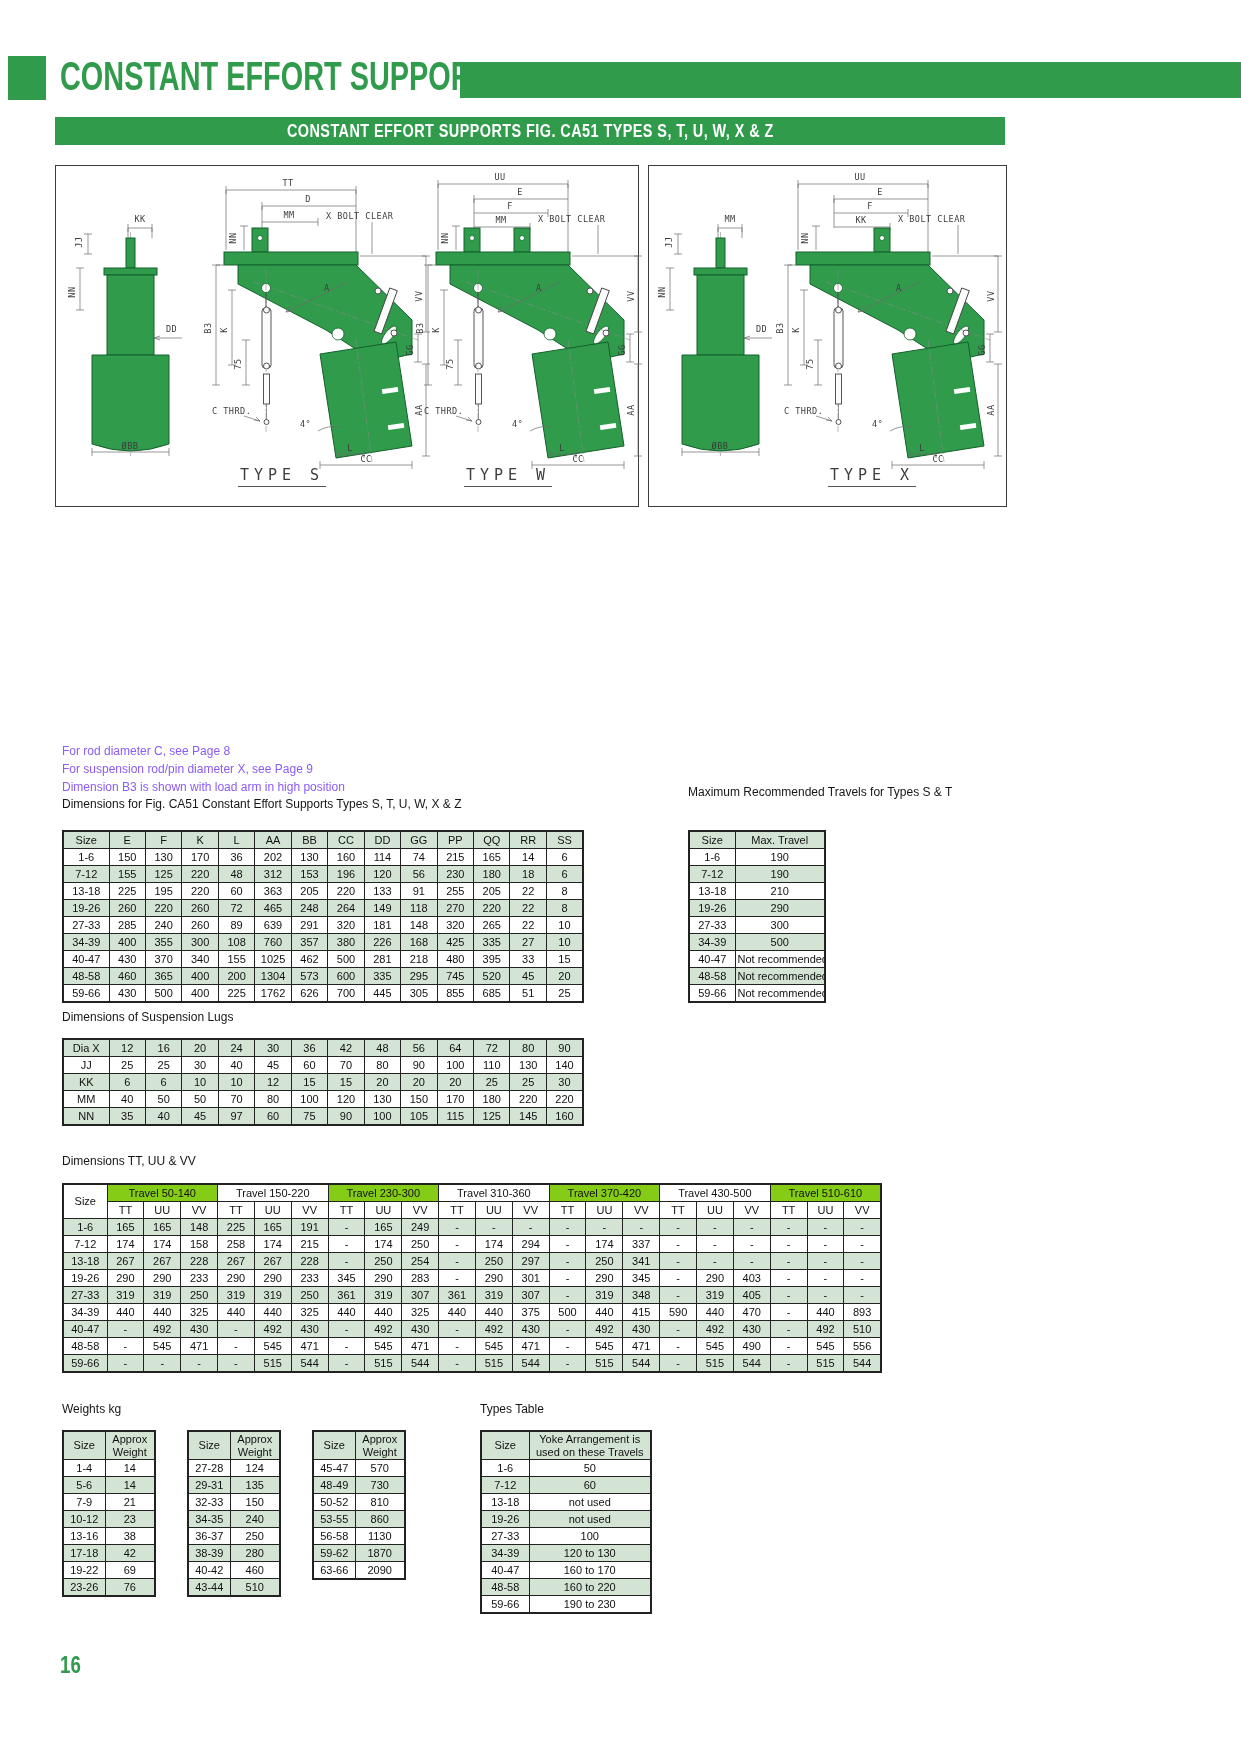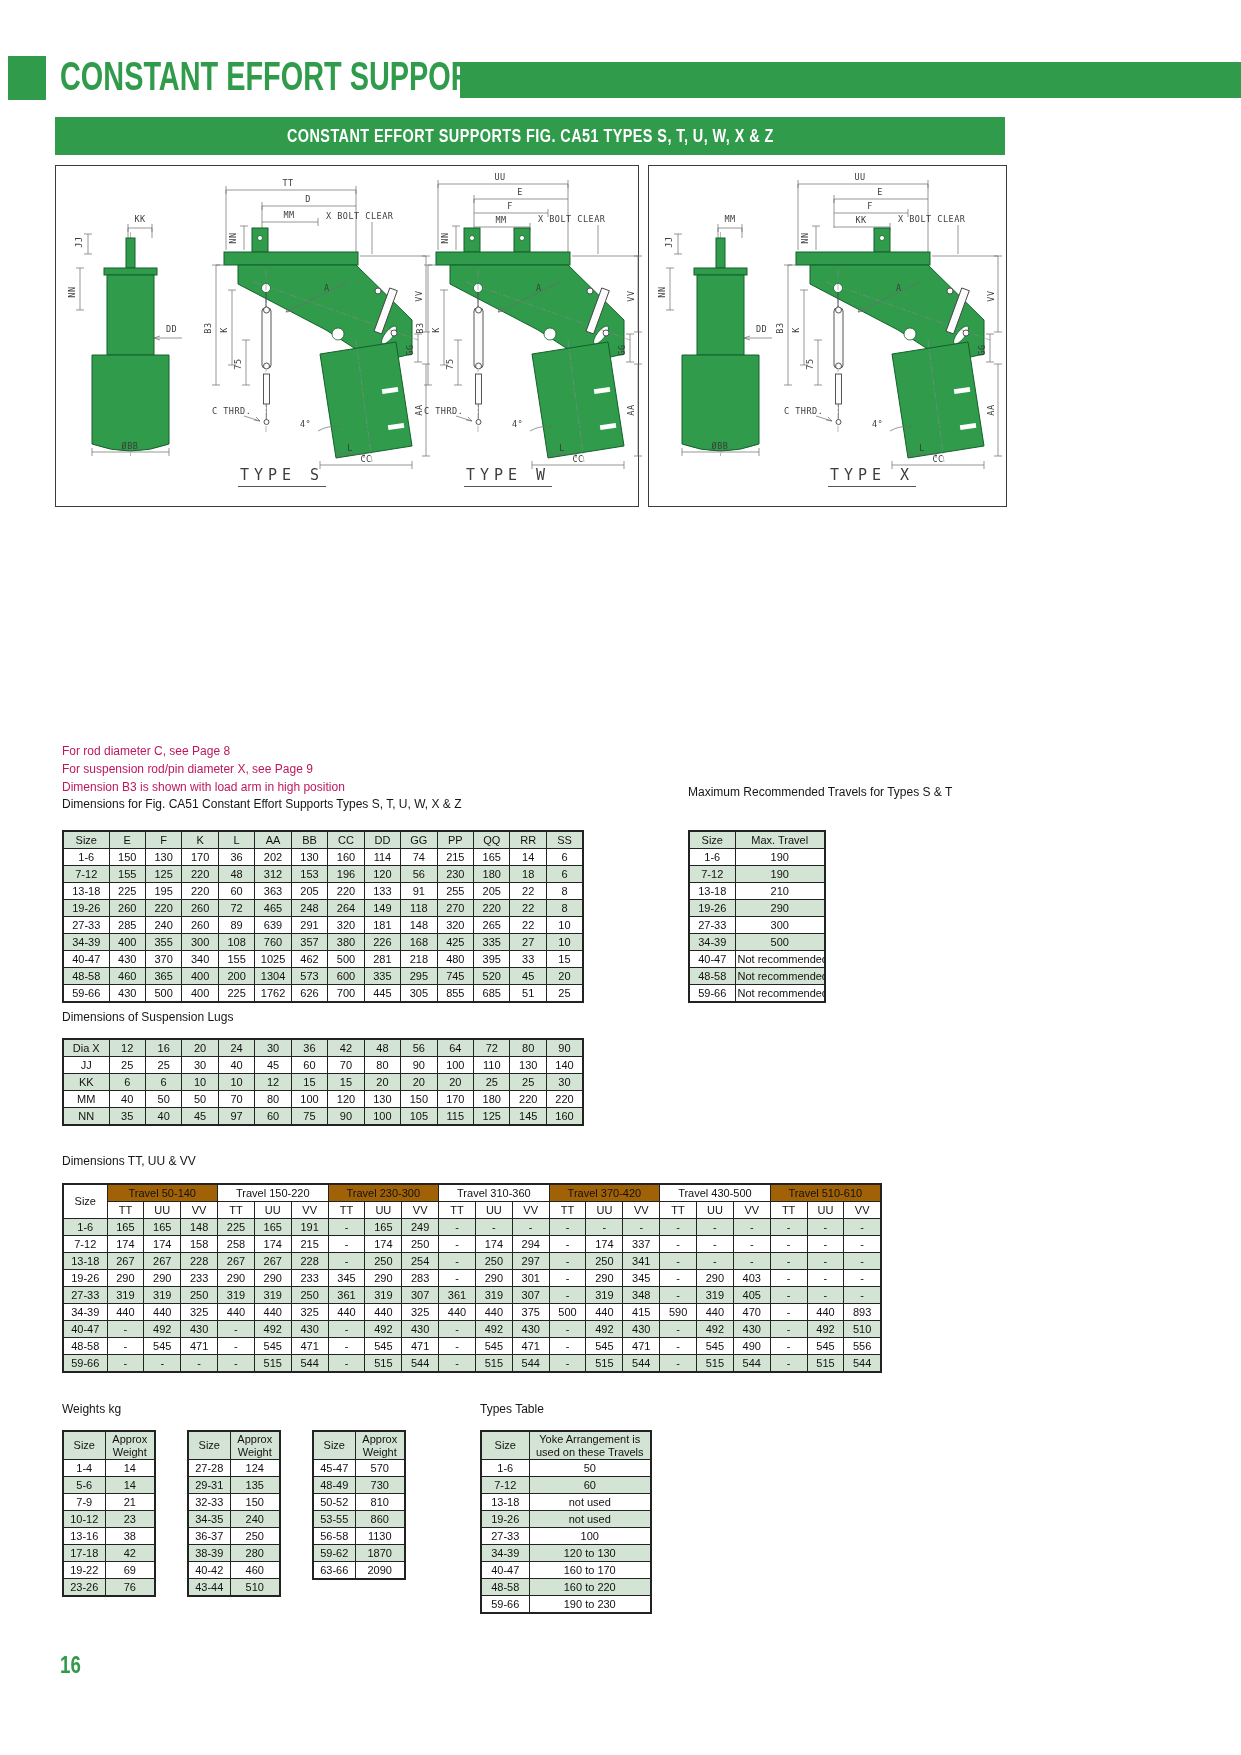--- a/index.html
+++ b/index.html
@@ -6,51 +6,51 @@
   .page{position:relative;width:1241px;height:1755px;background:#fff;
         font-family:"Liberation Sans",sans-serif;color:#111;overflow:hidden}
   .abs{position:absolute}
 
   
   .hdr-square{position:absolute;left:8px;top:56px;width:38px;height:44px;background:#2f9b4b}
   .hdr-title{position:absolute;left:60px;top:54px;height:46px;display:flex;align-items:center;
              color:#2f9b4b;font-size:37px;font-weight:bold;white-space:nowrap}
   .hdr-title span{display:inline-block;transform:scale(.78,1.1);transform-origin:left center;letter-spacing:0px}
   .hdr-bar{position:absolute;left:460px;top:62px;width:781px;height:36px;background:#2f9b4b}
-  .banner{position:absolute;left:55px;top:117px;width:950px;height:38px;background:#2f9b4b;
+  .banner{position:absolute;left:55px;top:117px;width:950px;height:28px;background:#2f9b4b;
           display:flex;align-items:center;justify-content:center;color:#fff;font-weight:bold;font-size:17px;white-space:nowrap}
   .banner span{display:inline-block;transform:scale(.85,1.12);letter-spacing:.5px}
 
   
   .dbox{position:absolute;border:1px solid #3c3c3c;background:#fff}
   .typelabel{position:absolute;width:150px;text-align:center;font-family:"DejaVu Sans Mono",monospace;
              font-size:15px;letter-spacing:5px;color:#3d3d3d}
   .typelabel i{font-style:normal;border-bottom:1px solid #555;padding:0 2px 2px 2px}
 
   svg .body{fill:#2f9b4b;stroke:#14612c;stroke-width:1}
   svg .mech{fill:#fcfcfc;stroke:#444;stroke-width:.9}
   svg .hole{fill:#fff;stroke:#14612c;stroke-width:.8}
   svg .dim{stroke:#6b6b6b;stroke-width:.7;fill:none}
   svg .cl{stroke:#8a8a8a;stroke-width:.6;stroke-dasharray:7 2 2 2;fill:none}
   svg .dimt{font-family:"DejaVu Sans Mono",monospace;font-size:8.5px;fill:#3d3d3d;letter-spacing:.5px}
 
   
-  .notes{position:absolute;left:62px;top:742px;font-size:12px;line-height:18px;color:#be185d}
+  .notes{position:absolute;left:62px;top:742px;font-size:12px;line-height:18px;color:#8b5cf6}
   .sect{position:absolute;font-size:12px;color:#161616;white-space:nowrap}
   .pagenum{position:absolute;left:60px;top:1652px;color:#2f9b4b;font-size:22px;font-weight:bold}
   .pagenum span{display:inline-block;transform:scale(.85,1.1);transform-origin:left center}
 
   
   table.tbl{border-collapse:collapse;table-layout:fixed;font-size:11px;color:#111;border:2px solid #222;position:absolute;background:#fff}
   table.tbl th,table.tbl td{border:1px solid #222;text-align:center;vertical-align:middle;
         padding:1px 2px;height:14px;font-weight:normal;line-height:1.15;white-space:nowrap;overflow:hidden}
   .hdr-green thead th{background:#d4e4d4}
   .zebra-even tbody tr:nth-child(even){background:#d4e4d4}
   .zebra-odd  tbody tr:nth-child(odd){background:#d4e4d4}
-  .gg-green{background:#a16207}
+  .gg-green{background:#84cc16}
   .wrapok th{white-space:normal !important}
   .yoke td{white-space:normal}
 </style>
 </head>
 <body>
 
 <div class="page">
 
   <div class="hdr-square"></div>
   <div class="hdr-title">

